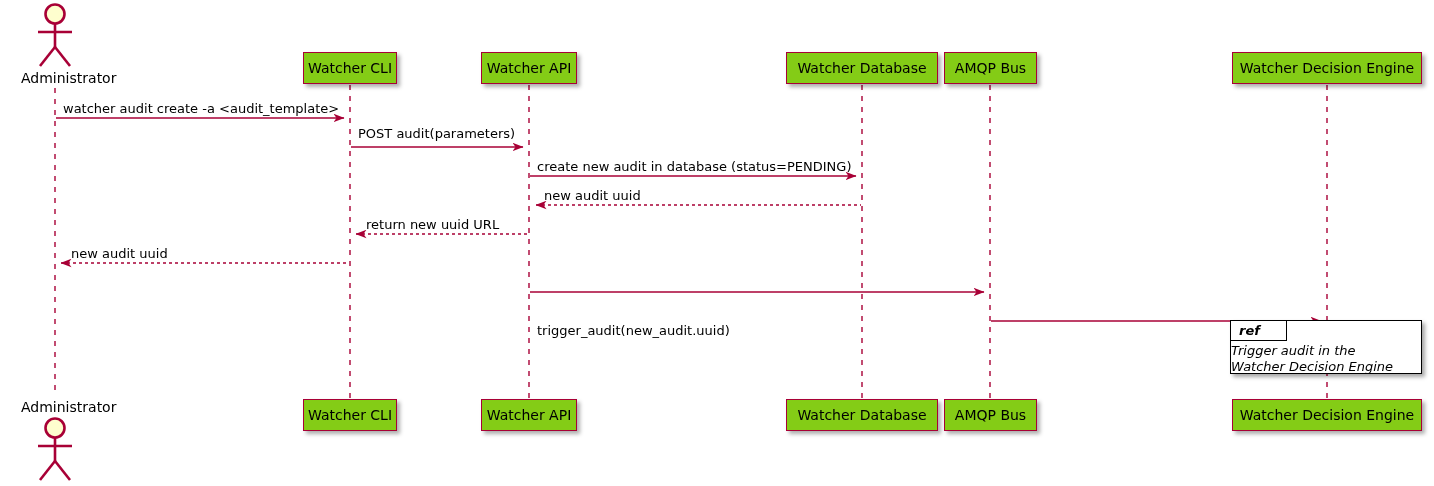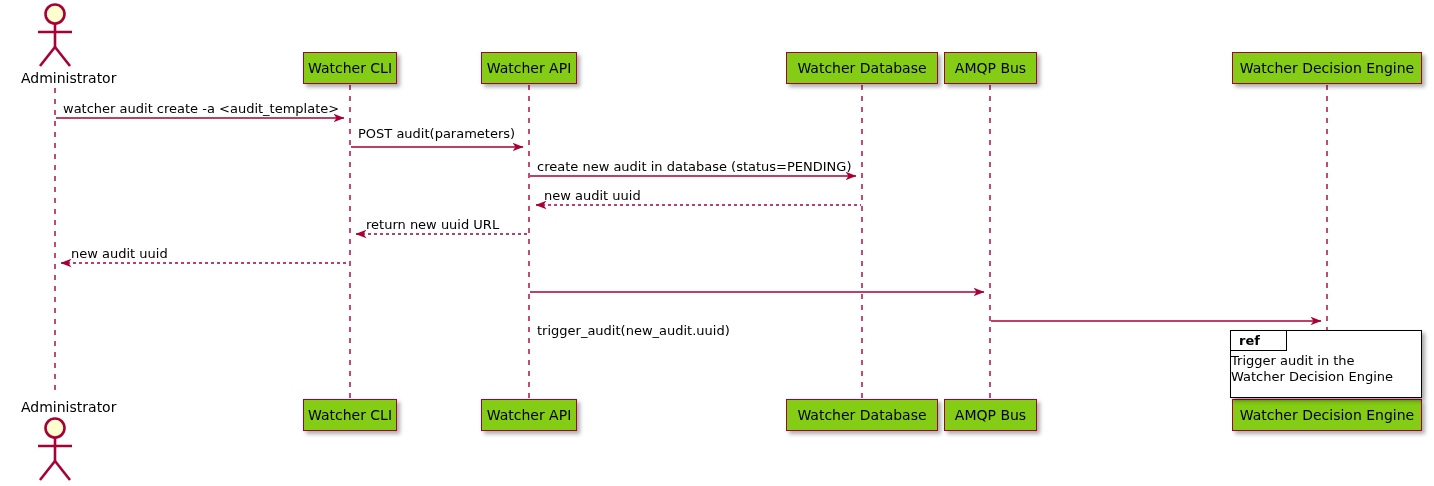--- a/index.html
+++ b/index.html
@@ -180,21 +180,21 @@
   <div class="actor-label" style="left:9px; top:399px;">Administrator</div>
 
   <div class="msg-label" style="left:63px; top:101px;">watcher audit create -a &lt;audit_template&gt;</div>
   <div class="msg-label" style="left:358px; top:126px;">POST audit(parameters)</div>
   <div class="msg-label" style="left:537px; top:159px;">create new audit in database (status=PENDING)</div>
   <div class="msg-label" style="left:544px; top:188px;">new audit uuid</div>
   <div class="msg-label" style="left:366px; top:217px;">return new uuid URL</div>
   <div class="msg-label" style="left:71px; top:246px;">new audit uuid</div>
   <div class="msg-label" style="left:537px; top:275px;margin-top:48px;">trigger_audit(new_audit.uuid)</div>
 
-  <div class="ref-frame" style="left:1230px; top:330px; width:192px; height:68px;">
+  <div class="ref-frame" style="left:1230px; top:320px; width:192px; height:54px;font-style:italic;">
     <div class="ref-tab" style="width:56px;"></div>
     <div class="ref-tab-label">ref</div>
     <div class="ref-body">
       <div>Trigger audit in the</div>
       <div>Watcher Decision Engine</div>
     </div>
   </div>
 
 </div>
 

